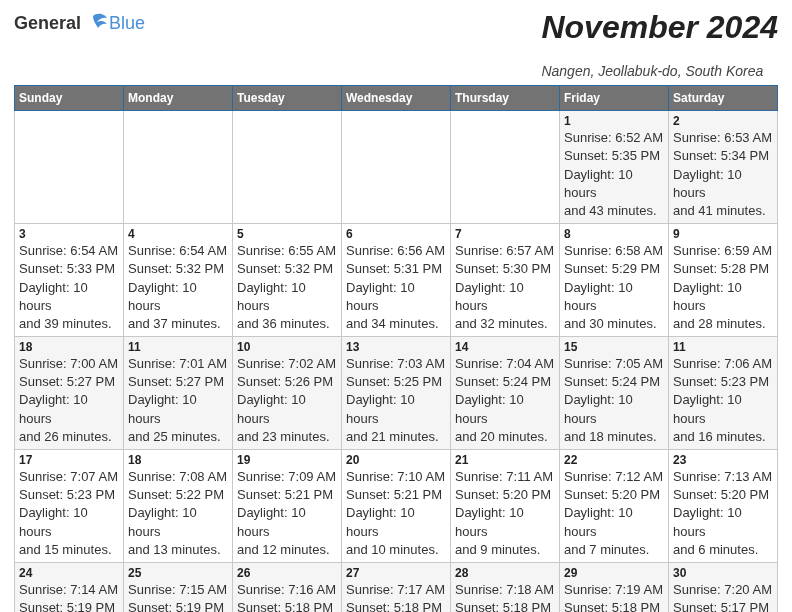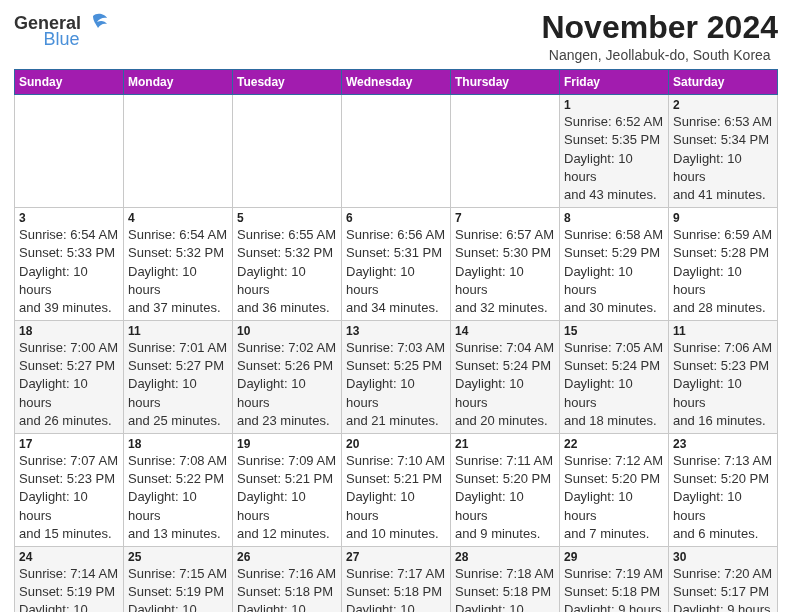--- a/index.html
+++ b/index.html
@@ -25,40 +25,41 @@
       align-items: center;
       margin-top: 4px;
     }
     .logo-text {
       font-size: 18px;
       font-weight: bold;
       color: #333;
       line-height: 1.1;
     }
     .title-area {
-      text-align: center;
+      text-align: left;
+      font-style: italic;
     }
     .month-title {
       font-size: 32px;
       font-weight: bold;
       color: #222;
       line-height: 1.1;
     }
     .subtitle {
       font-size: 14px;
       color: #444;
-      margin-top: 2px;
+      margin-top: 18px;
     }
     table {
       width: 100%;
       border-collapse: collapse;
       table-layout: fixed;
     }
     thead th {
-      background: #a21caf;
+      background: #737373;
       color: #fff;
       font-size: 12px;
       font-weight: bold;
       padding: 5px 4px;
       text-align: left;
       border: 1px solid #2e6aa0;
     }
     tbody td {
       border: 1px solid #c8c8c8;
       vertical-align: top;
@@ -86,21 +87,21 @@
     .empty-cell {
       background: #fff !important;
     }
   </style>
 </head>
 <body>
 
 <div class="container">
   <div class="header-area">
     <div class="logo">
-      <div style="display:flex;flex-direction:column;align-items:center;">
+      <div style="display:flex;flex-direction:row;align-items:flex-end;">
         <div style="display:flex;align-items:center;">
           <span class="logo-text">General</span>
           <svg width="26" height="22" viewBox="0 0 26 22" style="margin-left:2px;margin-top:-2px;">
             <path d="M10 4 C14 0 22 2 24 6 C20 5 16 7 14 10 C18 8 22 9 24 12 C20 11 17 13 15 16 C13 12 10 9 10 4Z" fill="#4a90d9"></path>
           </svg>
         </div>
         <span class="logo-text" style="color:#4a90d9;font-size:18px;font-weight:normal;margin-top:-4px;">Blue</span>
       </div>
     </div>
     <div class="title-area">

